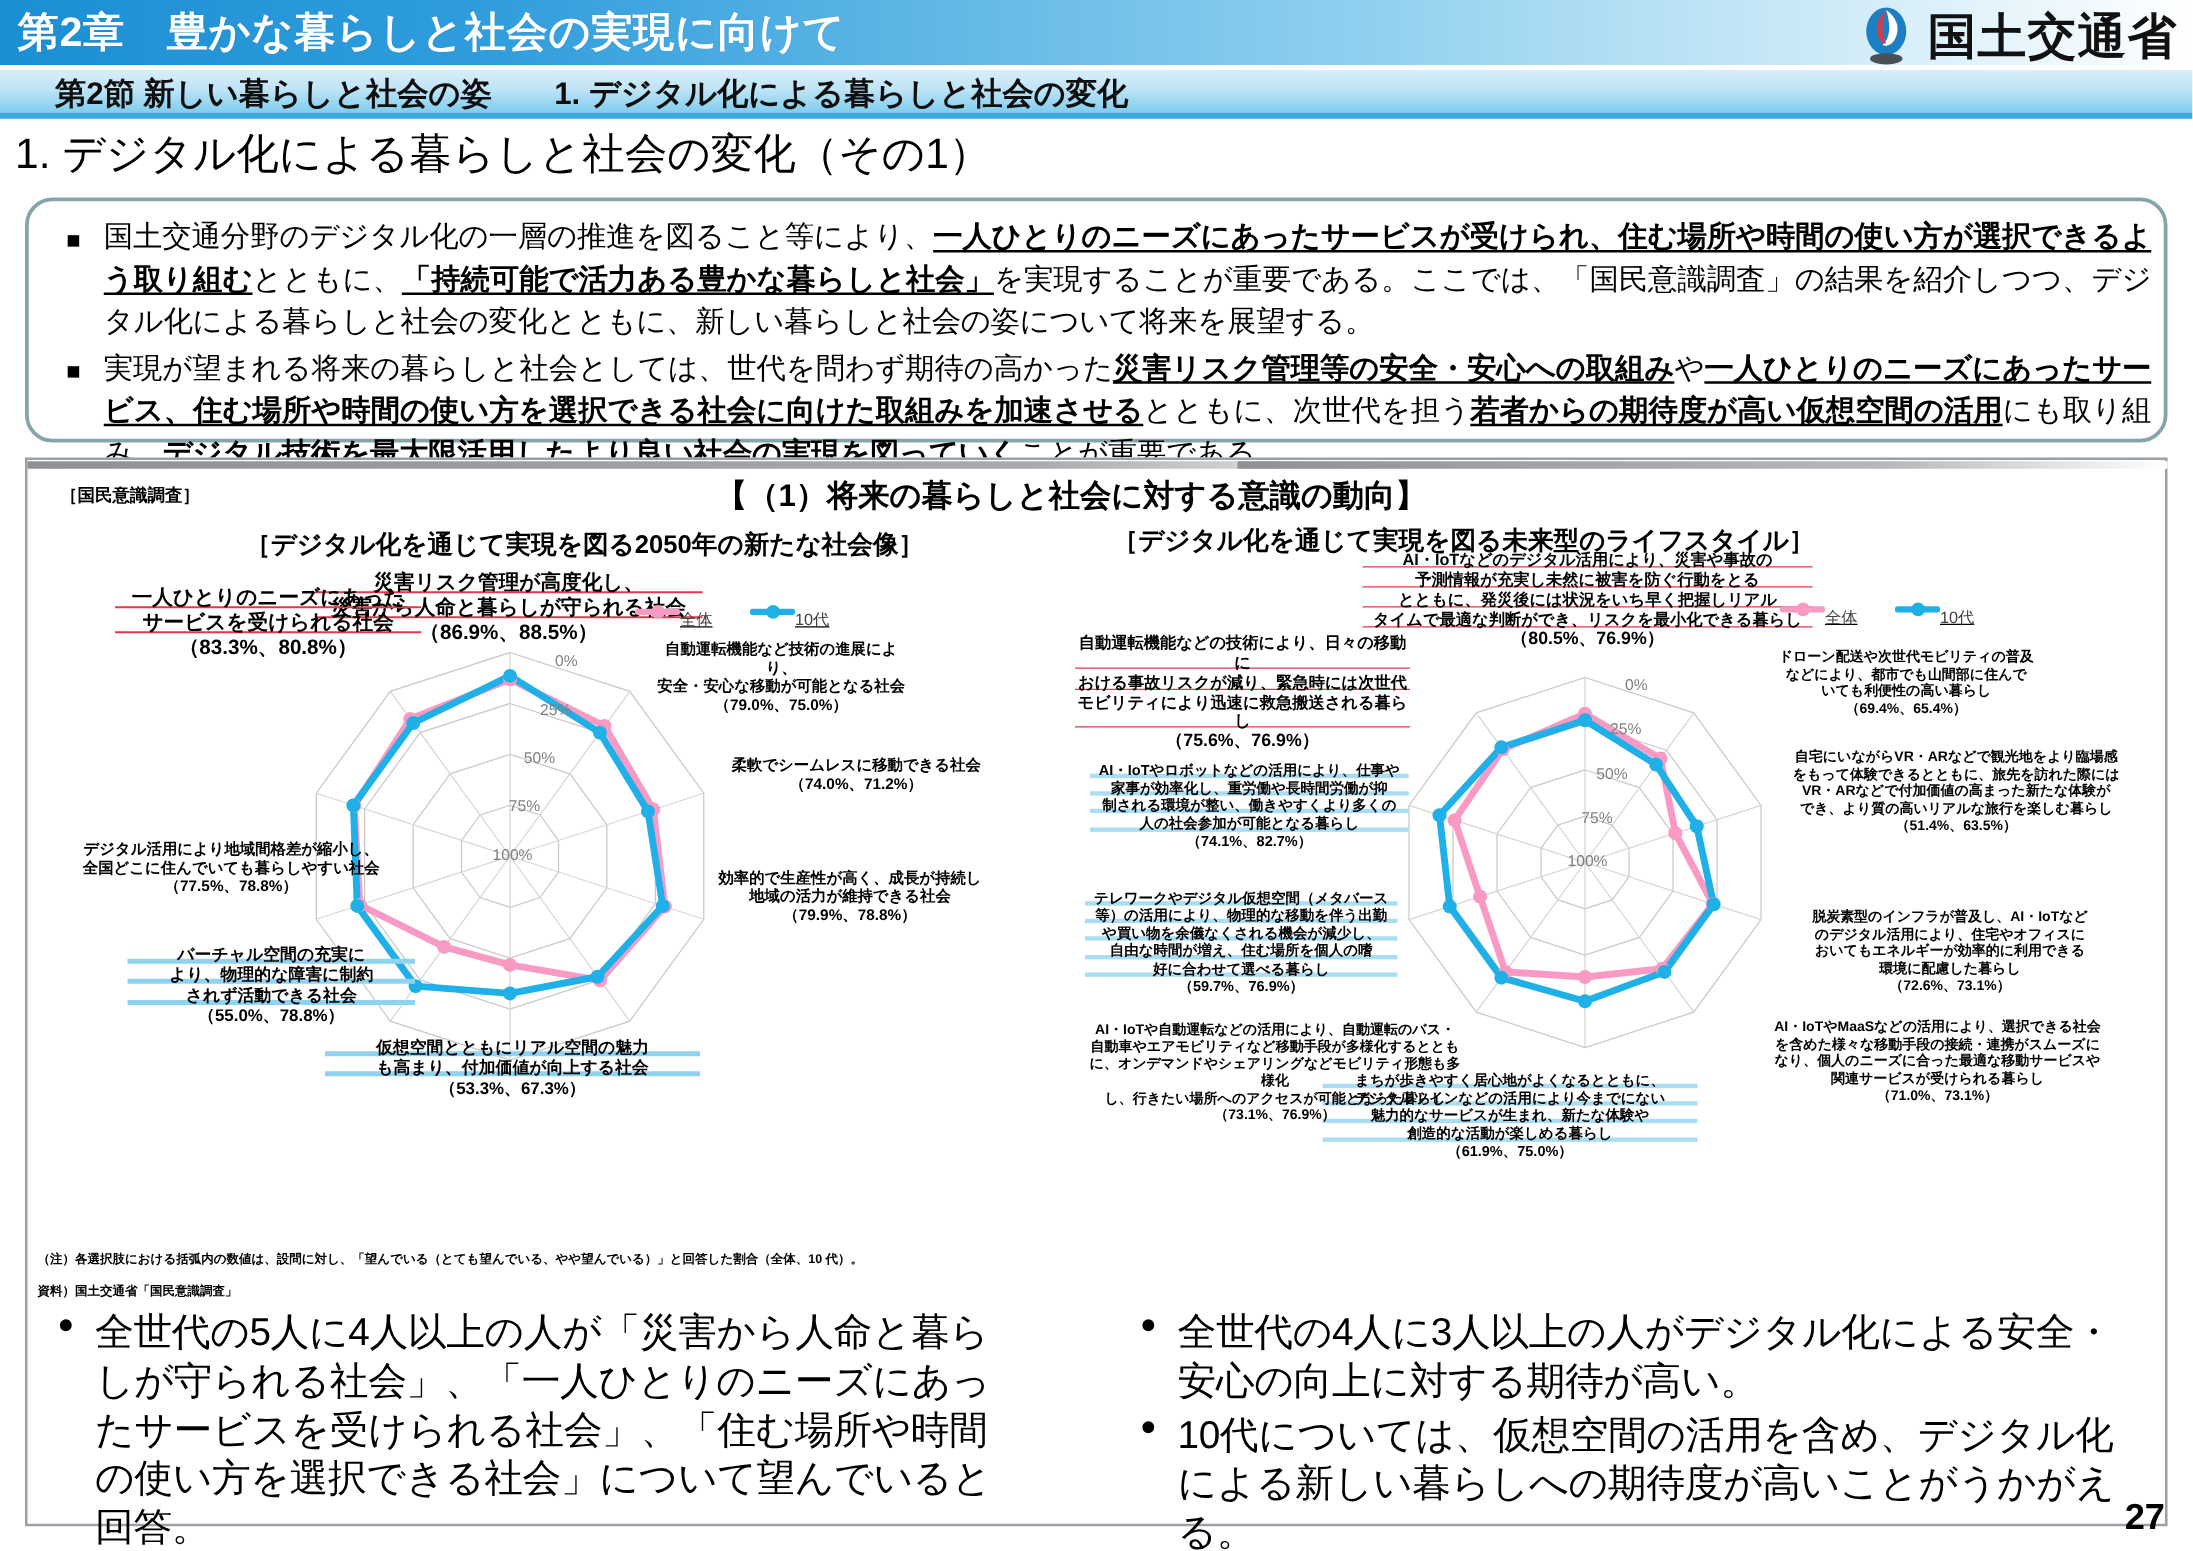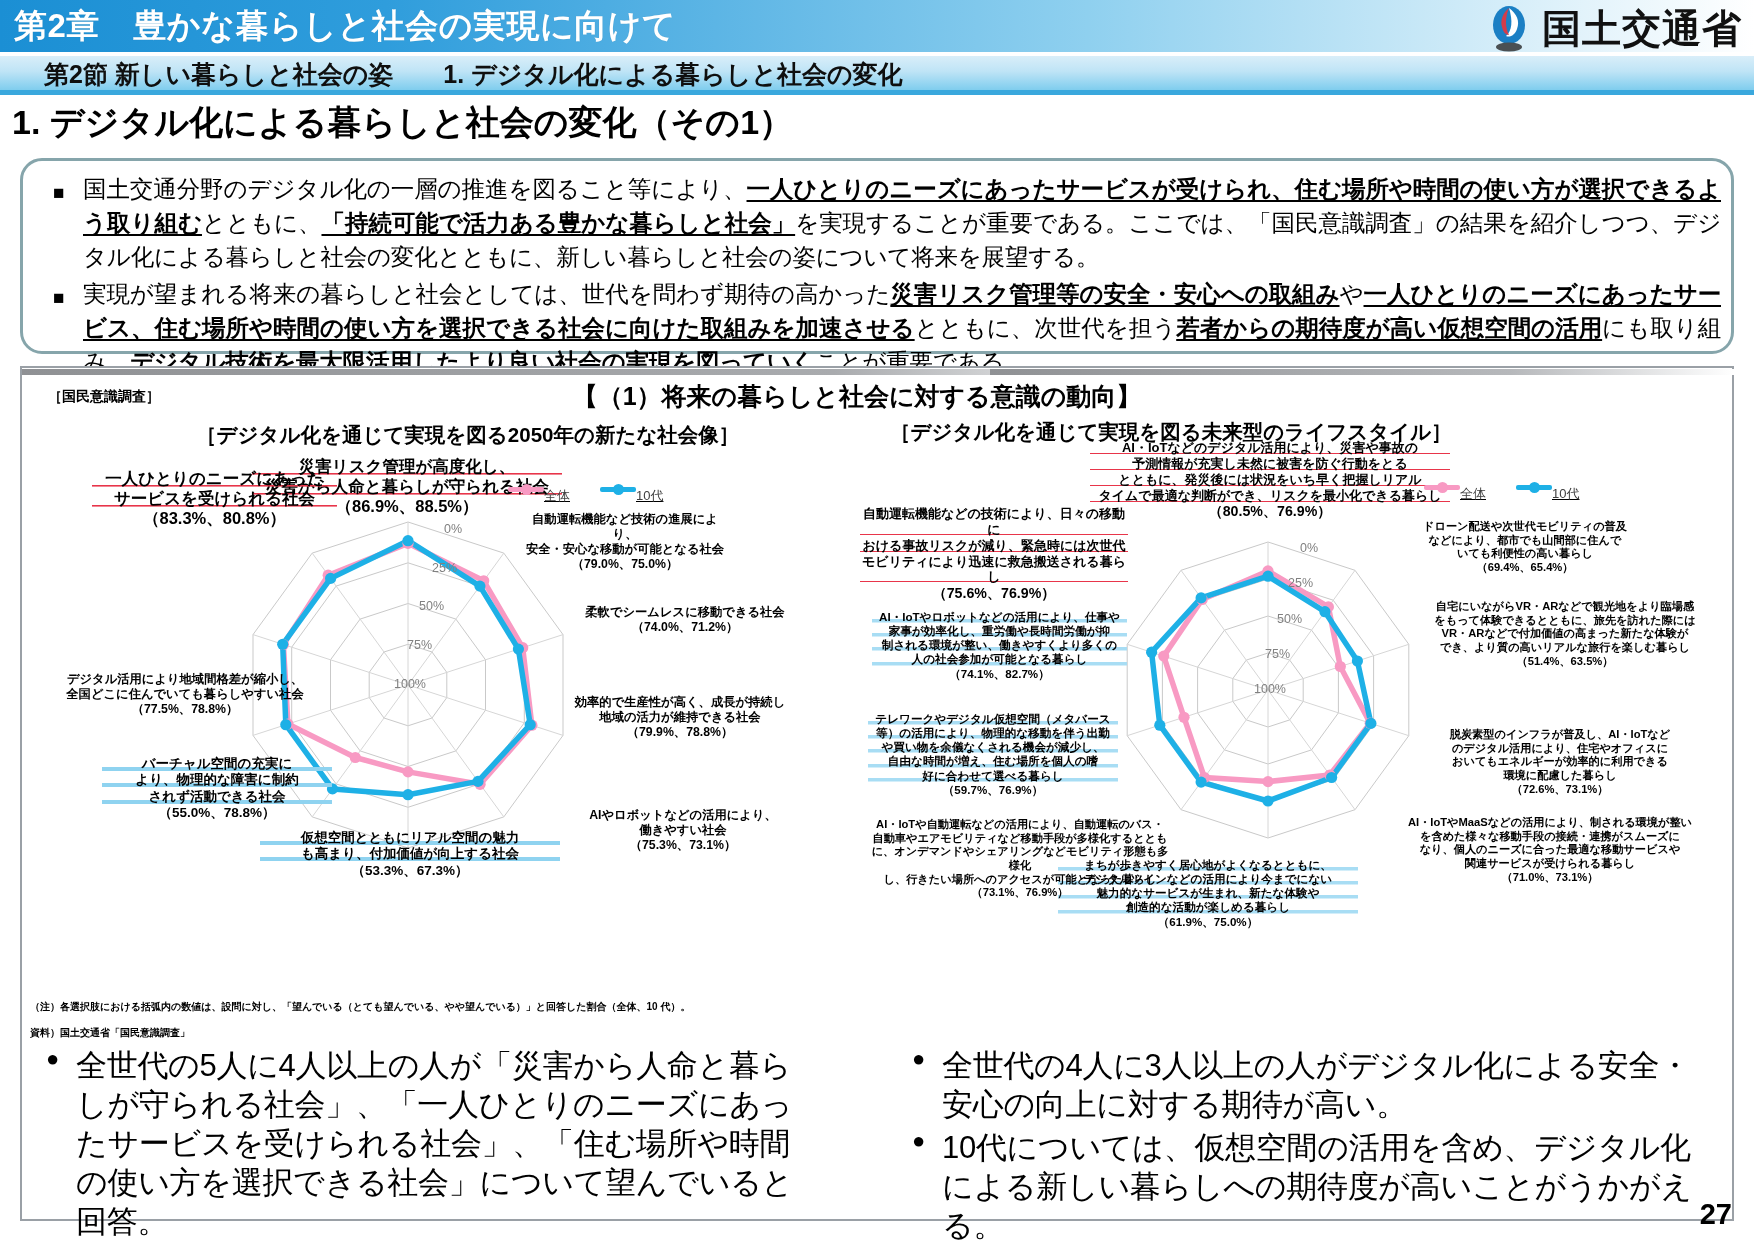--- a/index.html
+++ b/index.html
@@ -38,21 +38,21 @@
   }
   .logo-wrap {
     position:absolute; right:12px; top:2px; display:flex; align-items:center; gap:10px;
   }
   .logo-mark { width:46px; height:48px; position:relative; }
   .logo-text { font-size:39px; font-weight:bold; color:#111; letter-spacing:1px; }
 
   
   .sec-title {
     position:absolute; left:12px; top:100px;
-    font-size:34px; font-weight:bold; color:#000; white-space:nowrap;
+    font-size:34px; font-weight:normal; color:#000; white-space:nowrap;
   }
 
   
   .textbox {
     position:absolute; left:20px; top:158px; width:1714px; height:196px;
     border:3px solid #86a5ab; border-radius:22px; background:#fff;
   }
   .tb-row { display:flex; padding:0 10px 0 30px; }
   .tb-bullet {
     flex:0 0 auto; width:30px; font-size:19px; line-height:1.0; padding-top:10px; color:#000;
@@ -256,25 +256,20 @@
       <span class="val">（79.0%、75.0%）</span>
     </div>
     <div class="plabel em-none" style="left: 540px; top: 165px; width: 230px;">
       <span class="txt">柔軟でシームレスに移動できる社会</span>
       <span class="val">（74.0%、71.2%）</span>
     </div>
     <div class="plabel em-none" style="left: 530px; top: 255px; width: 240px;">
       <span class="txt">効率的で生産性が高く、成長が持続し</span>
       <span class="txt">地域の活力が維持できる社会</span>
       <span class="val">（79.9%、78.8%）</span>
-    </div>
-    <div class="plabel em-none" style="left: 548px; top: 368px; width: 210px;">
-      <span class="txt">AIやロボットなどの活用により、</span>
-      <span class="txt">働きやすい社会</span>
-      <span class="val">（75.3%、73.1%）</span>
     </div>
     <div class="plabel em-blue" style="left: 230px; top: 390px; width: 300px;">
       <span class="txt">仮想空間とともにリアル空間の魅力</span>
       <span class="txt">も高まり、付加価値が向上する社会</span>
       <span class="val">（53.3%、67.3%）</span>
     </div>
     <div class="plabel em-blue" style="left: 72px; top: 316px; width: 230px;">
       <span class="txt">バーチャル空間の充実に</span>
       <span class="txt">より、物理的な障害に制約</span>
       <span class="txt">されず活動できる社会</span>
@@ -356,21 +351,21 @@
       <span class="val">（51.4%、63.5%）</span>
     </div>
     <div class="plabel em-nonesm" style="left: 560px; top: 288px; width: 280px;">
       <span class="txt">脱炭素型のインフラが普及し、AI・IoTなど</span>
       <span class="txt">のデジタル活用により、住宅やオフィスに</span>
       <span class="txt">おいてもエネルギーが効率的に利用できる</span>
       <span class="txt">環境に配慮した暮らし</span>
       <span class="val">（72.6%、73.1%）</span>
     </div>
     <div class="plabel em-nonesm" style="left: 540px; top: 376px; width: 300px;">
-      <span class="txt">AI・IoTやMaaSなどの活用により、制される環境が整い</span>
+      <span class="txt">AI・IoTやMaaSなどの活用により、選択できる社会</span>
       <span class="txt">を含めた様々な移動手段の接続・連携がスムーズに</span>
       <span class="txt">なり、個人のニーズに合った最適な移動サービスや</span>
       <span class="txt">関連サービスが受けられる暮らし</span>
       <span class="val">（71.0%、73.1%）</span>
     </div>
     <div class="plabel em-bluesm" style="left: 198px; top: 418px; width: 300px;">
       <span class="txt">まちが歩きやすく居心地がよくなるとともに、</span>
       <span class="txt">デジタルツインなどの活用により今までにない</span>
       <span class="txt">魅力的なサービスが生まれ、新たな体験や</span>
       <span class="txt">創造的な活動が楽しめる暮らし</span>

